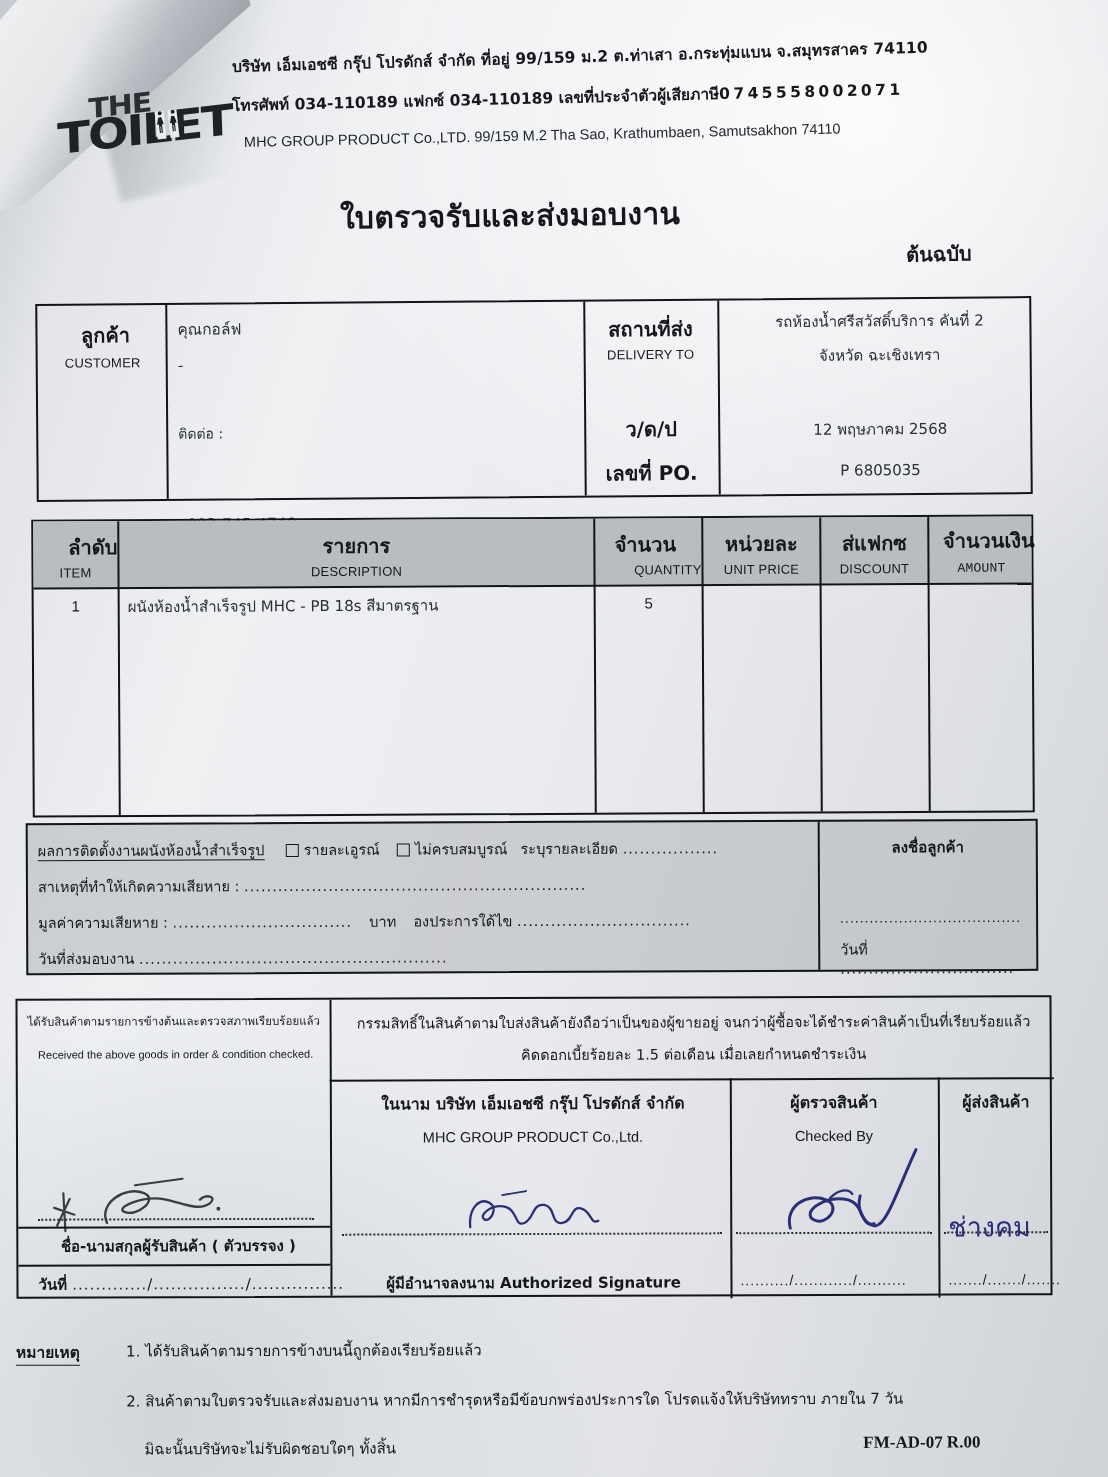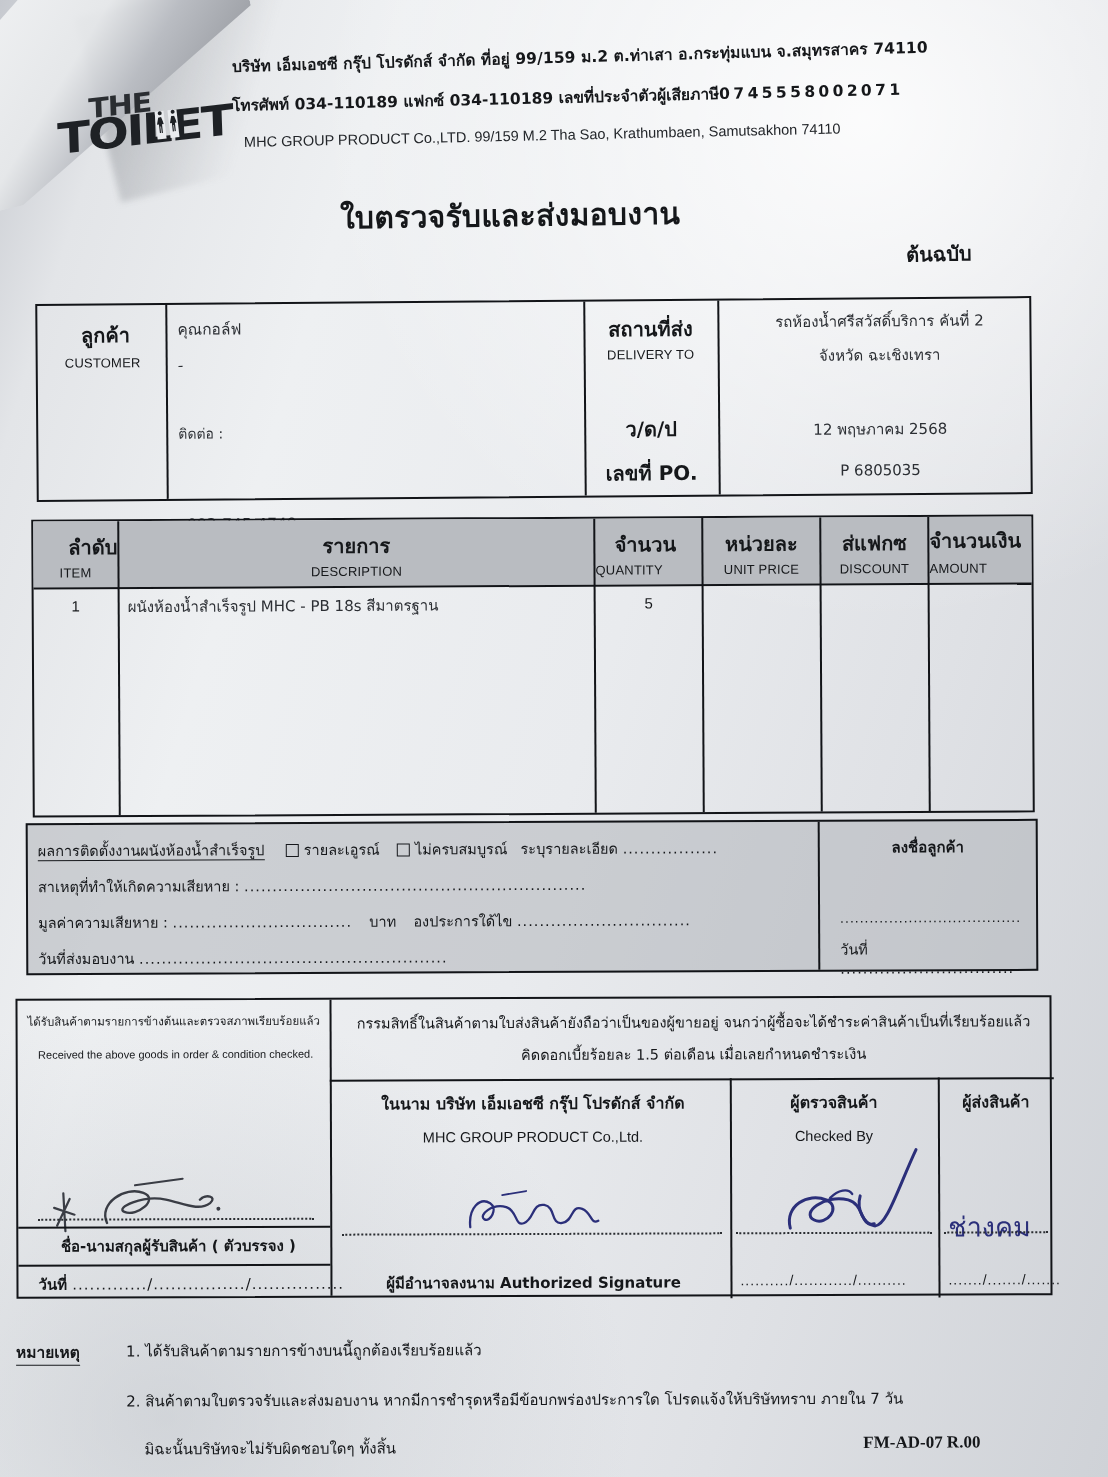--- a/index.html
+++ b/index.html
@@ -229,30 +229,30 @@
     <div class="vline c4" style="top:0;height:100%;"></div>
     <div class="vline c5" style="top:0;height:100%;"></div>
 
     <div class="cell" style="left:0;top:10px;width:84px;text-align:right;"><span class="lbl-th th">ลำดับ</span></div>
     <div class="cell" style="left:0;top:42px;width:84px;text-align:center;"><span class="lbl-en">ITEM</span></div>
 
     <div class="cell" style="left:86px;top:10px;width:474px;text-align:center;"><span class="lbl-th th">รายการ</span></div>
     <div class="cell" style="left:86px;top:42px;width:474px;text-align:center;"><span class="lbl-en">DESCRIPTION</span></div>
 
     <div class="cell" style="left:562px;top:10px;width:100px;text-align:center;"><span class="lbl-th th">จำนวน</span></div>
-    <div class="cell" style="left:562px;top:42px;width:106px;text-align:left;"><span class="lbl-en">QUANTITY</span></div>
+    <div class="cell" style="left:562px;top:42px;width:106px;text-align:right;"><span class="lbl-en">QUANTITY</span></div>
 
     <div class="cell" style="left:670px;top:10px;width:116px;text-align:center;"><span class="lbl-th th">หน่วยละ</span></div>
     <div class="cell" style="left:670px;top:42px;width:116px;text-align:center;"><span class="lbl-en">UNIT PRICE</span></div>
 
     <div class="cell" style="left:788px;top:10px;width:106px;text-align:center;"><span class="lbl-th th">ส่แฟกซ</span></div>
     <div class="cell" style="left:788px;top:42px;width:106px;text-align:center;"><span class="lbl-en">DISCOUNT</span></div>
 
-    <div class="cell" style="left:896px;top:8px;width:119px;text-align:left;"><span class="lbl-th th">จำนวนเงิน</span></div>
-    <div class="cell" style="left:896px;top:42px;width:104px;"><span class="lbl-en">AMOUNT</span></div>
+    <div class="cell" style="left:896px;top:8px;width:119px;text-align:center;"><span class="lbl-th th">จำนวนเงิน</span></div>
+    <div class="cell" style="left:896px;top:42px;width:104px;text-align:center;font-family:Liberation Mono, monospace;"><span class="lbl-en">AMOUNT</span></div>
 
     <div class="cell" style="left:0;top:76px;width:84px;text-align:center;font-size:15px;">1</div>
     <div class="cell hand th" style="left:94px;top:74px;font-size:15px;">ผนังห้องน้ำสำเร็จรูป MHC - PB 18s สีมาตรฐาน</div>
     <div class="cell" style="left:562px;top:76px;width:106px;text-align:center;font-size:15px;">5</div>
     <div class="cell" style="left:670px;top:76px;width:116px;text-align:center;font-size:15px;"></div>
     <div class="cell" style="left:788px;top:76px;width:106px;text-align:center;font-size:15px;"></div>
     <div class="cell" style="left:896px;top:76px;width:104px;text-align:center;font-size:15px;"></div>
   </div>
 
   <div id="result" class="box">

